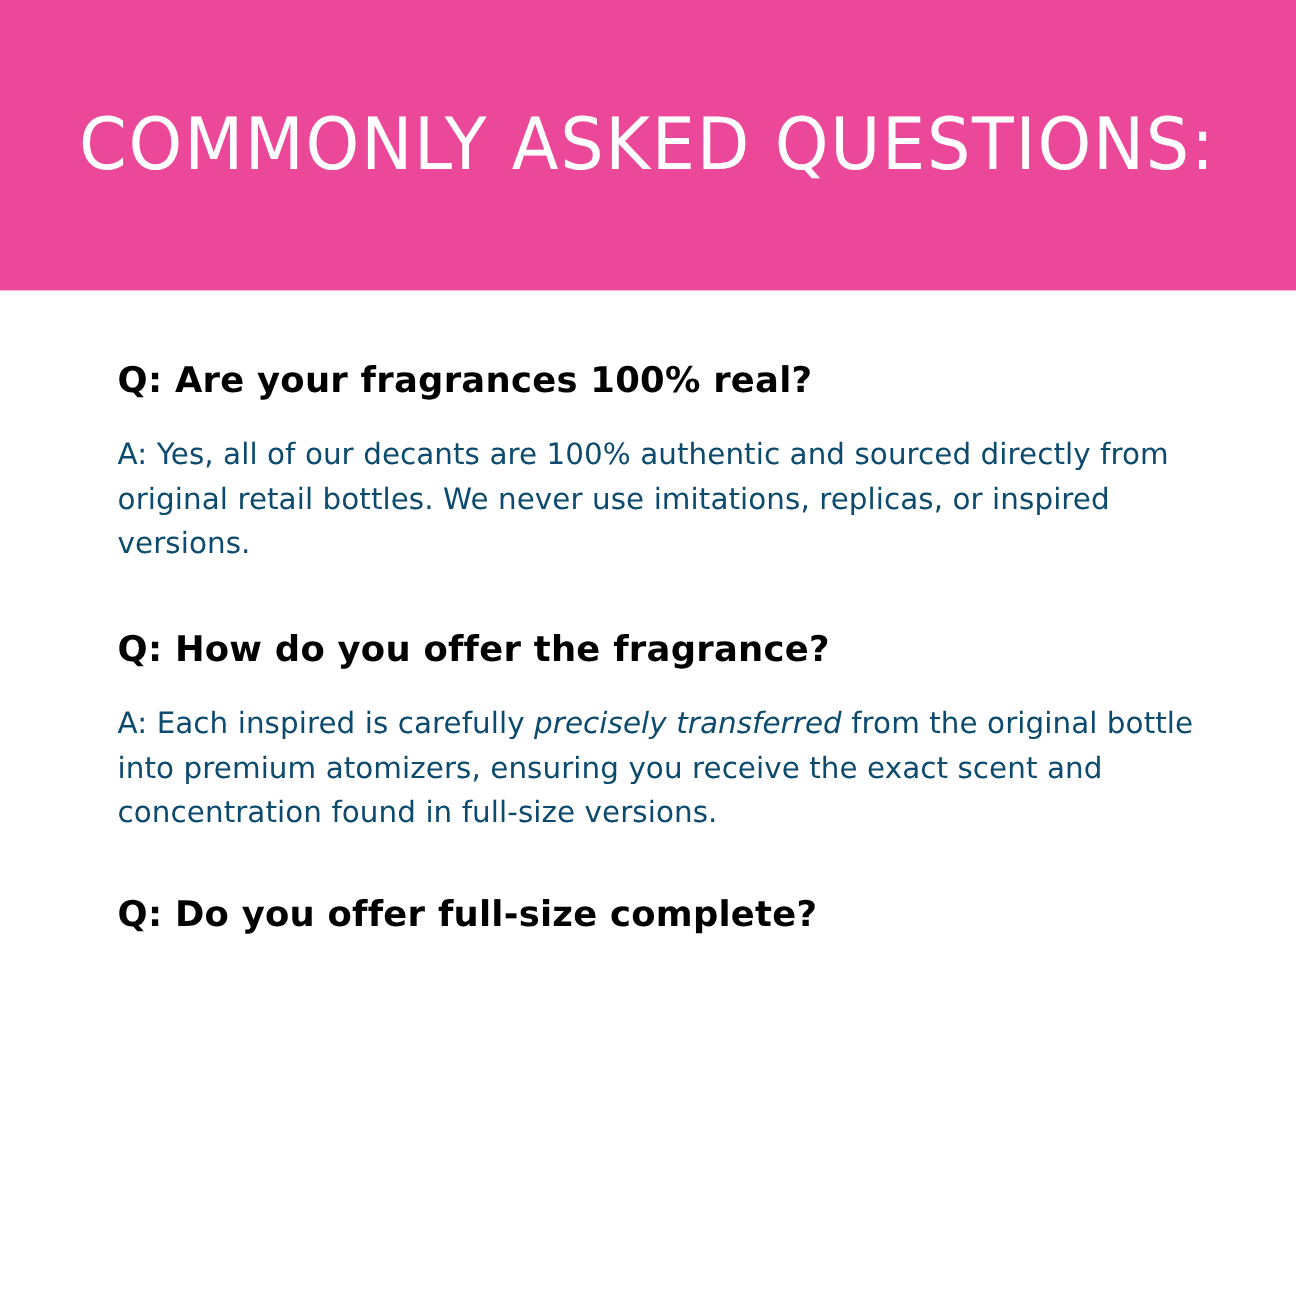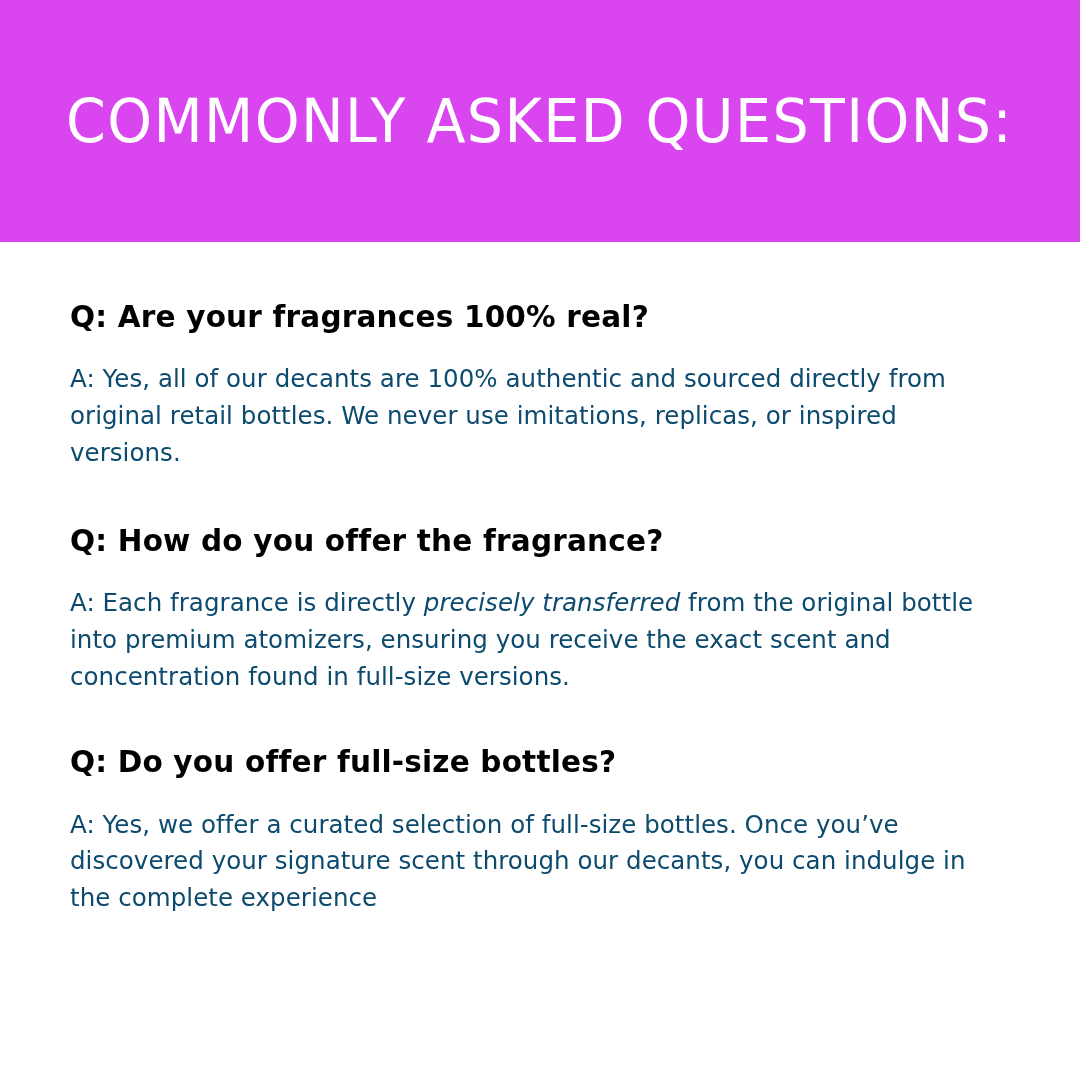--- a/index.html
+++ b/index.html
@@ -21,42 +21,42 @@
     height: 1080px;
     background: #ffffff;
     display: flex;
     flex-direction: column;
   }
 
   
   .header-band {
     width: 100%;
     height: 242px;
-    background: #d946ef;
+    background: #ec4899;
     display: flex;
     align-items: center;
     justify-content: center;
   }
 
   .header-title {
     color: #ffffff;
     font-family: "DejaVu Sans", sans-serif;
     font-size: 60px;
     font-weight: 400;
     letter-spacing: 1.5px;
     line-height: 1;
     text-align: center;
     white-space: nowrap;
     transform: scaleX(0.95);
   }
 
   
   .faq-body {
     flex: 1 1 auto;
-    padding: 58px 76px 0 70px;
+    padding: 58px 76px 0 98px;
   }
 
   .faq-item {
     margin-bottom: 44px;
   }
 
   .faq-item:last-child {
     margin-bottom: 0;
   }
 
@@ -102,25 +102,22 @@
     <div class="faq-item item-0">
       <div class="faq-question">Q: Are your fragrances 100% real?</div>
       <p class="faq-answer">
         <span>A: Yes, all of our decants are 100% authentic and sourced directly from original retail bottles. We never use imitations, replicas, or inspired versions.</span><em></em><span></span>
       </p>
     </div>
 
     <div class="faq-item item-1">
       <div class="faq-question">Q: How do you offer the fragrance?</div>
       <p class="faq-answer">
-        <span>A: Each fragrance is directly </span><em>precisely transferred</em><span> from the original bottle into premium atomizers, ensuring you receive the exact scent and concentration found in full-size versions.</span>
+        <span>A: Each inspired is carefully </span><em>precisely transferred</em><span> from the original bottle into premium atomizers, ensuring you receive the exact scent and concentration found in full-size versions.</span>
       </p>
     </div>
 
     <div class="faq-item item-2">
-      <div class="faq-question">Q: Do you offer full-size bottles?</div>
-      <p class="faq-answer">
-        <span>A: Yes, we offer a curated selection of full-size bottles. Once you’ve discovered your signature scent through our decants, you can indulge in the complete experience</span><em></em><span></span>
-      </p>
+      <div class="faq-question">Q: Do you offer full-size complete?</div>
     </div>
 
   </div>
 </div>
 
 </body></html>

